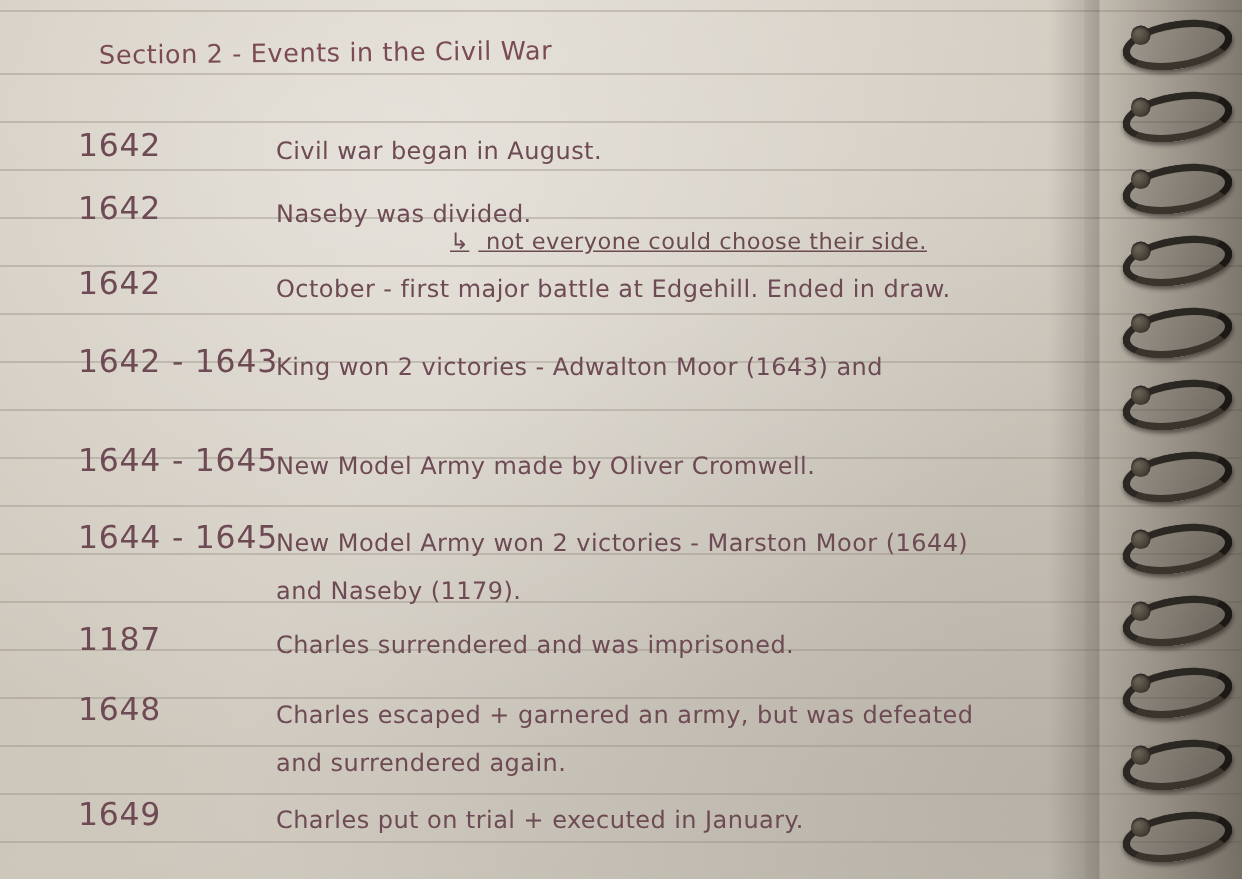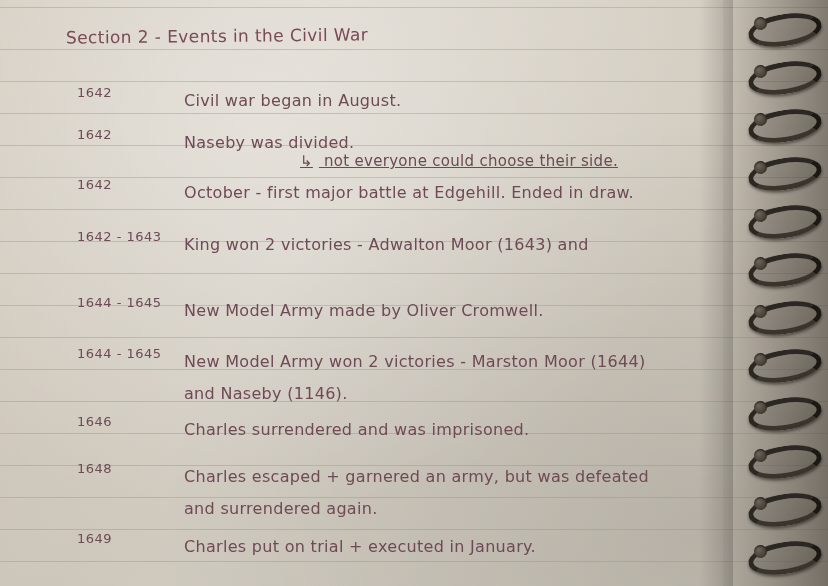--- a/index.html
+++ b/index.html
@@ -122,22 +122,22 @@
   }
 
   .row {
     position: absolute;
     left: 0;
     right: 0;
     color: #6e4a54;
   }
   .year {
     position: absolute;
-    left: 77px;
-    font-size: 13px;
+    left: 52px;
+    font-size: 21px;
     letter-spacing: 0.5px;
     white-space: nowrap;
   }
   .event {
     position: absolute;
     left: 184px;
     width: 545px;
     font-size: 16px;
     line-height: 32px;
     letter-spacing: 0.3px;
@@ -198,26 +198,26 @@
       <span class="year">
         <span>1644 - 1645</span>
       </span>
       <span class="event">New Model Army made by Oliver Cromwell.</span>
     </div>
 
     <div class="row" style="top:346px;">
       <span class="year">1644 - 1645</span>
       <span class="event">
         <span>New Model Army won 2 victories - Marston Moor (1644)</span>
-        <span class="l2">and Naseby (1146).</span>
+        <span class="l2">and Naseby (1179).</span>
       </span>
     </div>
 
     <div class="row" style="top:414px;">
-      <span class="year">1646</span>
+      <span class="year">1187</span>
       <span class="event">Charles surrendered and was imprisoned.</span>
     </div>
 
     <div class="row" style="top:461px;">
       <span class="year">1648</span>
       <span class="event">
         <span>Charles escaped + garnered an army, but was defeated</span>
         <span class="l2">and surrendered again.</span>
       </span>
     </div>

